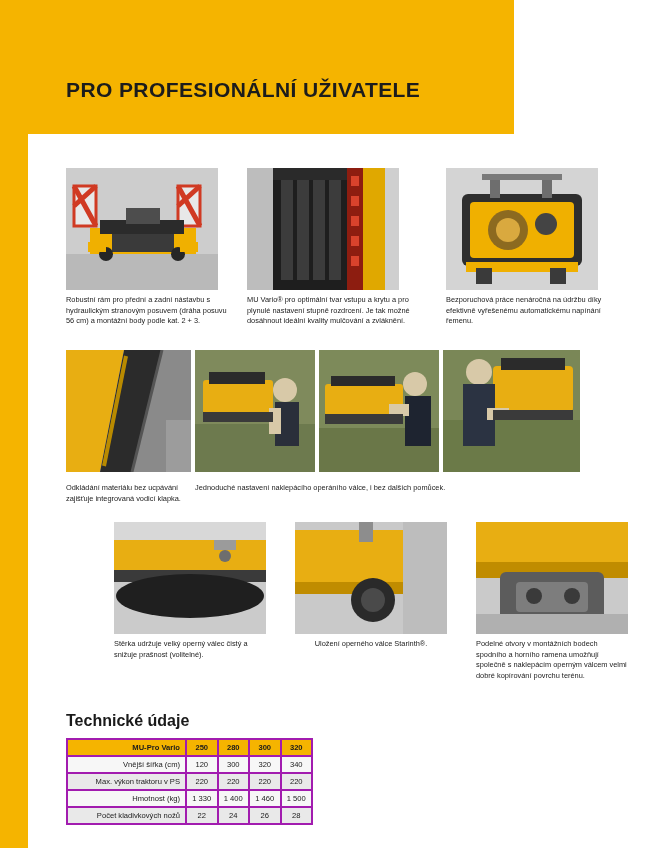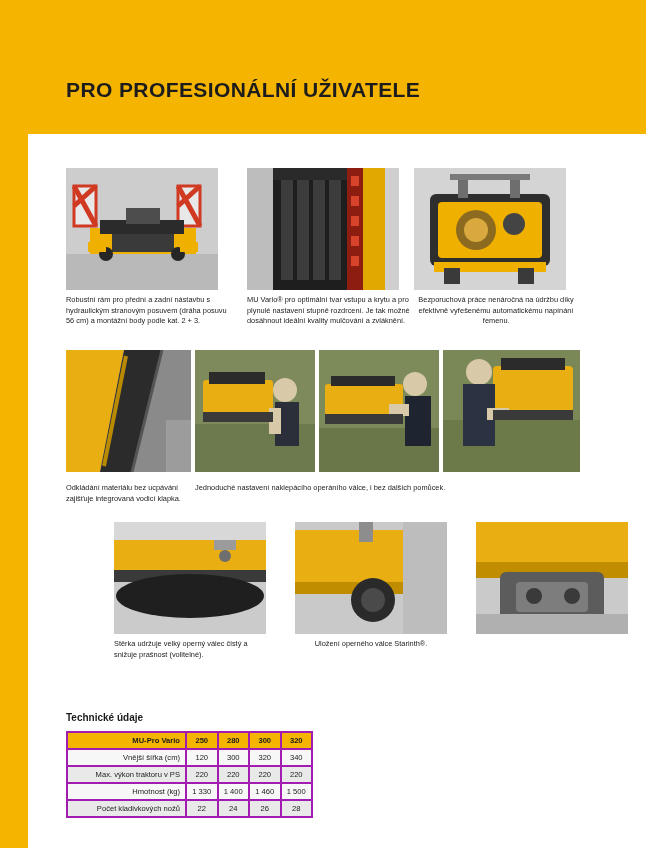--- a/index.html
+++ b/index.html
@@ -18,21 +18,21 @@
   
   .left-spine {
     position: absolute;
     left: 0; top: 0;
     width: 28px; height: 848px;
     background: #f5b400;
   }
   .header-band {
     position: absolute;
     left: 0; top: 0;
-    width: 646px; height: 134px;
+    width: 514px; height: 134px;
     background: #f5b400;
   }
   .header-title {
     position: absolute;
     left: 66px; top: 78px;
     font-size: 21px;
     font-weight: bold;
     letter-spacing: 0.4px;
     color: #1c1c1c;
     margin: 0;
@@ -58,21 +58,21 @@
 
   
   .row1 {
     position: absolute;
     left: 66px; top: 34px;
     width: 514px;
   }
   .r1cell { position: absolute; width: 164px; }
   .r1cell.a { left: 0; }
   .r1cell.b { left: 181px; }
-  .r1cell.c { left: 348px; text-align: center; }
+  .r1cell.c { left: 380px; }
   .r1cell .photo { width: 152px; height: 122px; }
 
   
   .row2 {
     position: absolute;
     left: 66px; top: 216px;
     width: 514px;
   }
   .r2p { position: absolute; top: 0; height: 122px; }
   .r2p.p1 { left: 0;   width: 125px; }
@@ -94,21 +94,21 @@
   .r3cell.c { left: 362px; }
   .r3cell .photo { width: 152px; height: 112px; }
 
   
   .tech {
     position: absolute;
     left: 66px; top: 578px;
     width: 514px;
   }
   .tech h2 {
-    font-size: 10px;
+    font-size: 16px;
     font-weight: bold;
     margin: 0 0 8px 0;
     color: #1a1a1a;
   }
   table.spec {
     border-collapse: collapse;
     font-size: 7.6px;
     width: 247px;
   }
   table.spec td, table.spec th {
@@ -302,20 +302,21 @@
           <rect width="152" height="112" fill="#cacaca"></rect>
           <rect x="0" y="0" width="152" height="40" fill="#e8ae12"></rect>
           <rect x="0" y="40" width="152" height="16" fill="#c08c00"></rect>
           <rect x="24" y="50" width="104" height="50" rx="6" fill="#5c5c5c"></rect>
           <rect x="40" y="60" width="72" height="30" rx="4" fill="#7d7d7d"></rect>
           <circle cx="58" cy="74" r="8" fill="#3a3a3a"></circle>
           <circle cx="96" cy="74" r="8" fill="#3a3a3a"></circle>
           <rect x="0" y="92" width="152" height="20" fill="#b0b0b0"></rect>
         </svg>
       </div>
+      <div class="cap">Podelné otvory v montážních bodech spodního a horního ramena umožňují společně s naklepácím operným válcem velmi dobré kopírování povrchu terénu.</div>
     </div>
   </div>
 
   <div class="tech">
     <h2>Technické údaje</h2>
     <table class="spec">
       <thead>
         <tr>
           <th class="rowlab">MU-Pro Vario</th>
           <th>250</th>

